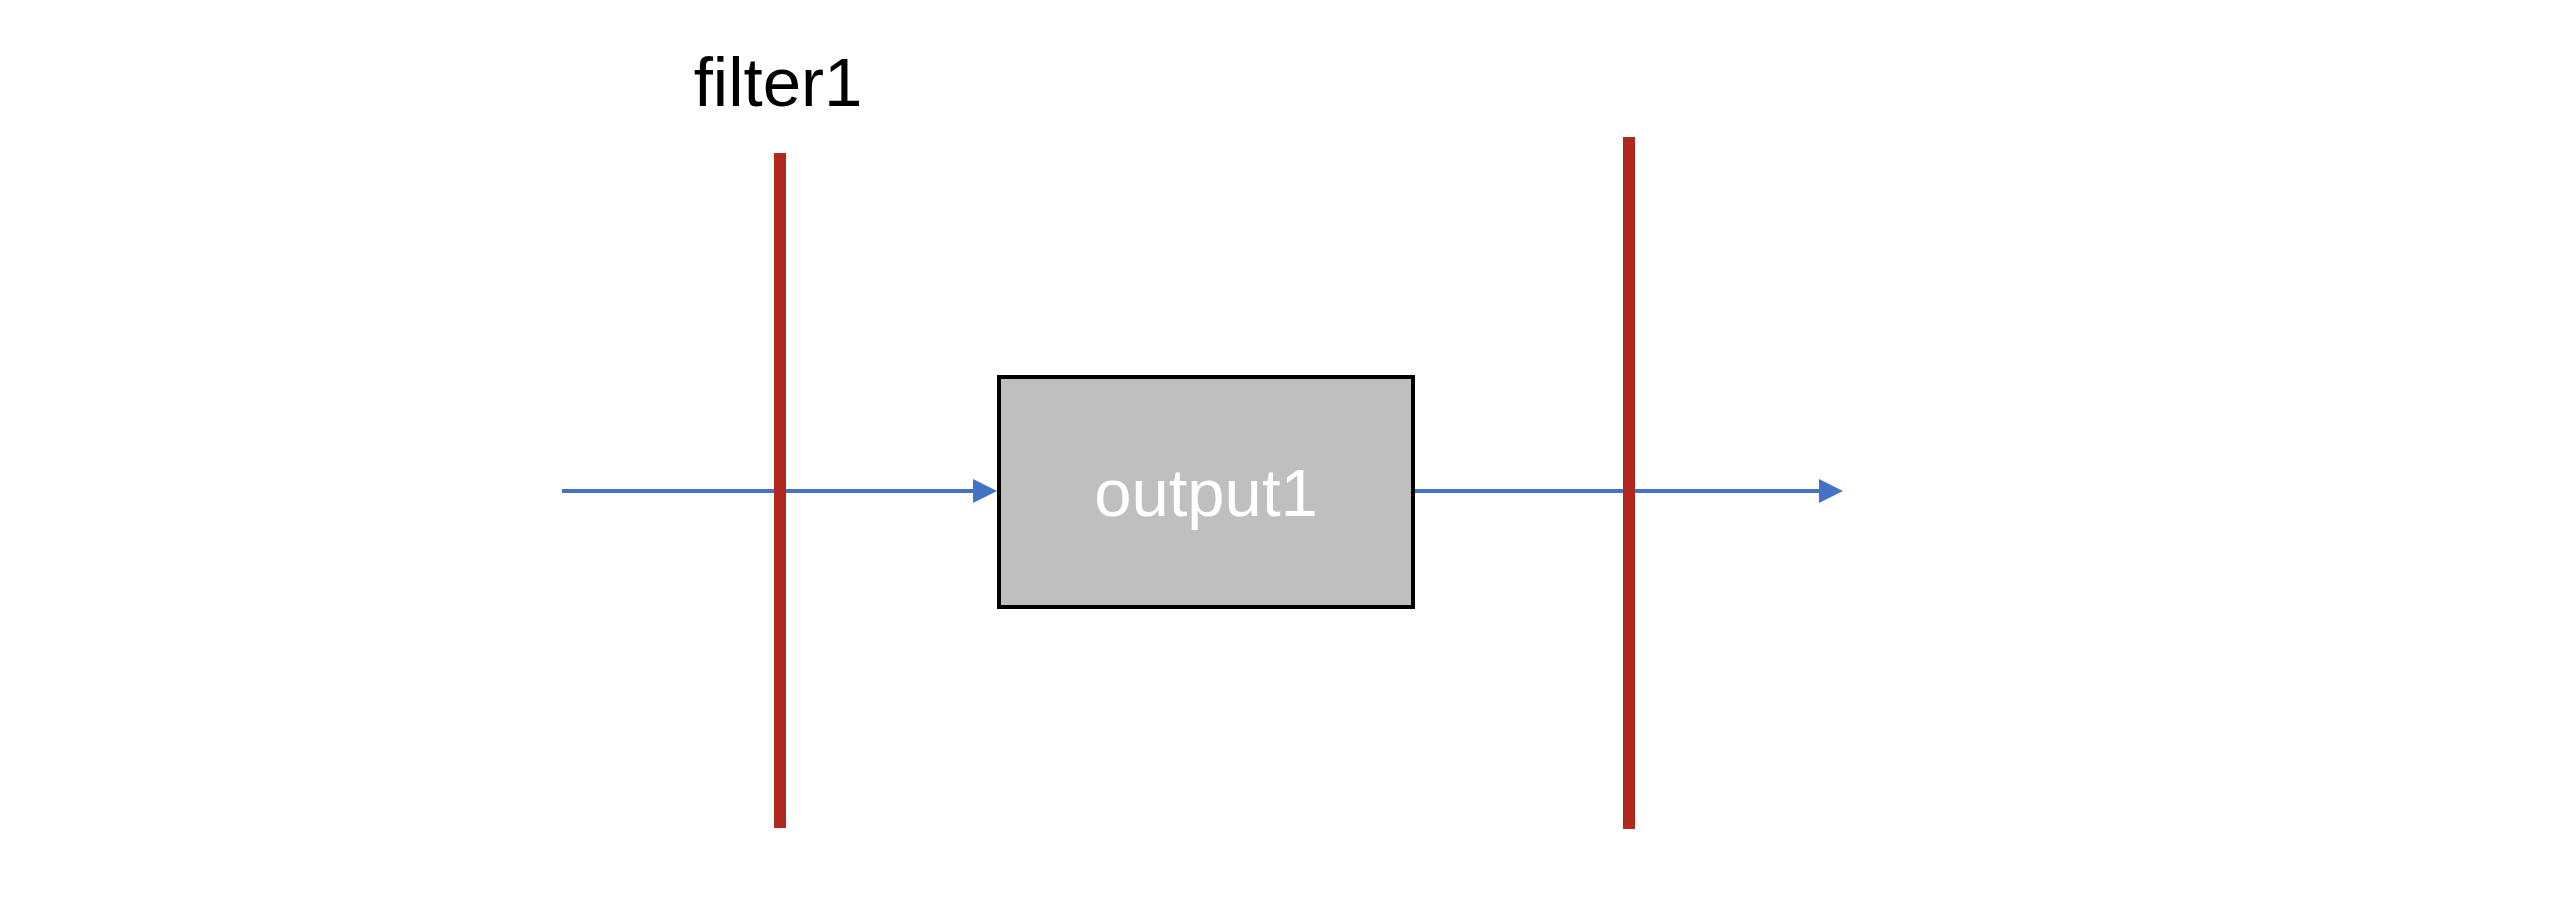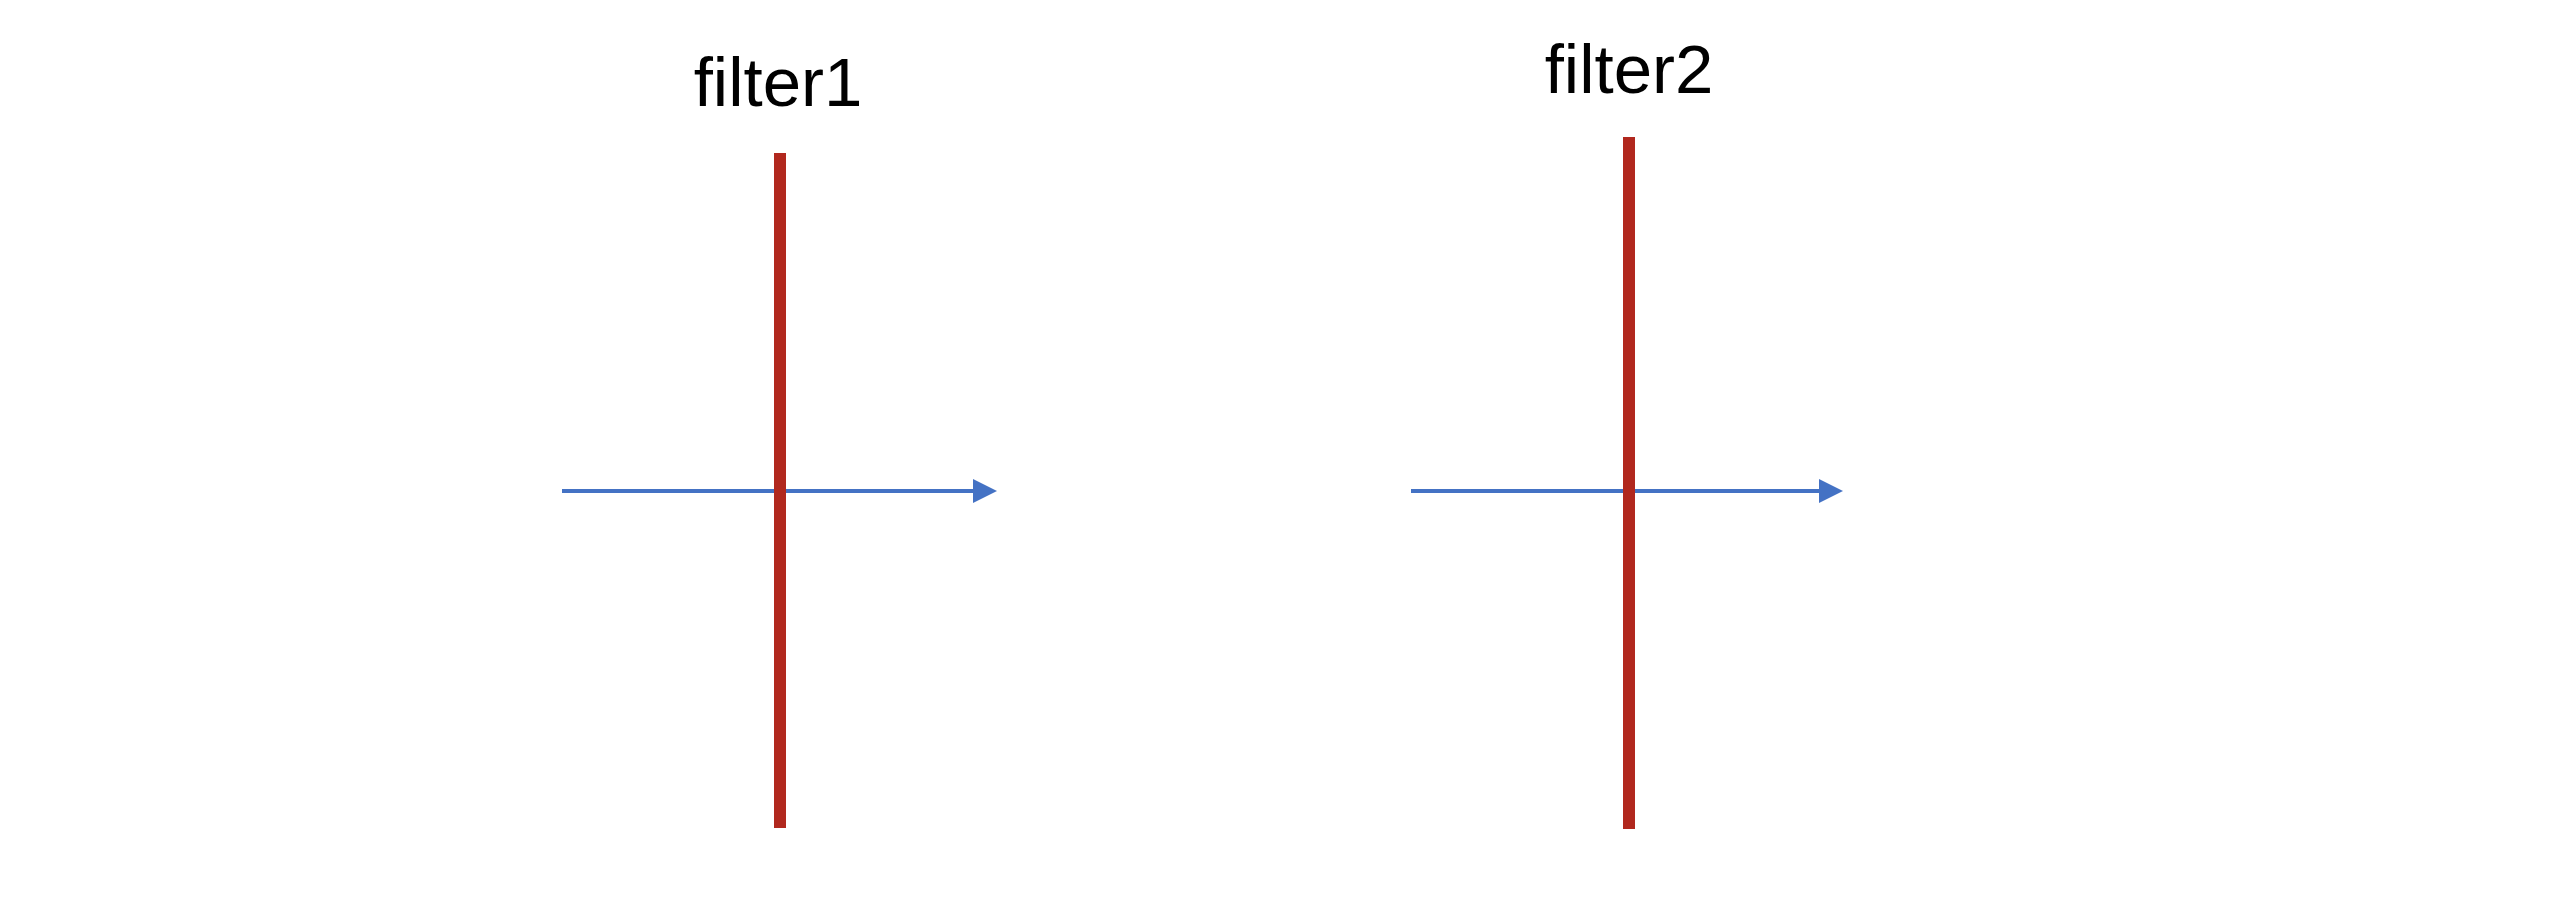--- a/index.html
+++ b/index.html
@@ -81,30 +81,32 @@
   .arrow1 .arrow-head { left: 973px; top: 479px; }
   .arrow2 .arrow-line { left: 1411px; top: 489px; width: 410px; }
   .arrow2 .arrow-head { left: 1819px; top: 479px; }
 </style>
 </head>
 <body>
 
 <div class="canvas">
 
   <div class="filter-label f1">filter1</div>
-  <div class="filter-label f2">filter2</div>
 
   <div class="arrow arrow1">
     <div class="arrow-line"></div>
     <div class="arrow-head"></div>
   </div>
 
   <div class="arrow arrow2">
     <div class="arrow-line"></div>
     <div class="arrow-head"></div>
   </div>
 
   <div class="filter-bar bar1"></div>
   <div class="filter-bar bar2"></div>
 
+  <div class="node node2">
+    <span class="node-label">output1</span>
+  </div>
 
 </div>
 
 
 </body></html>

